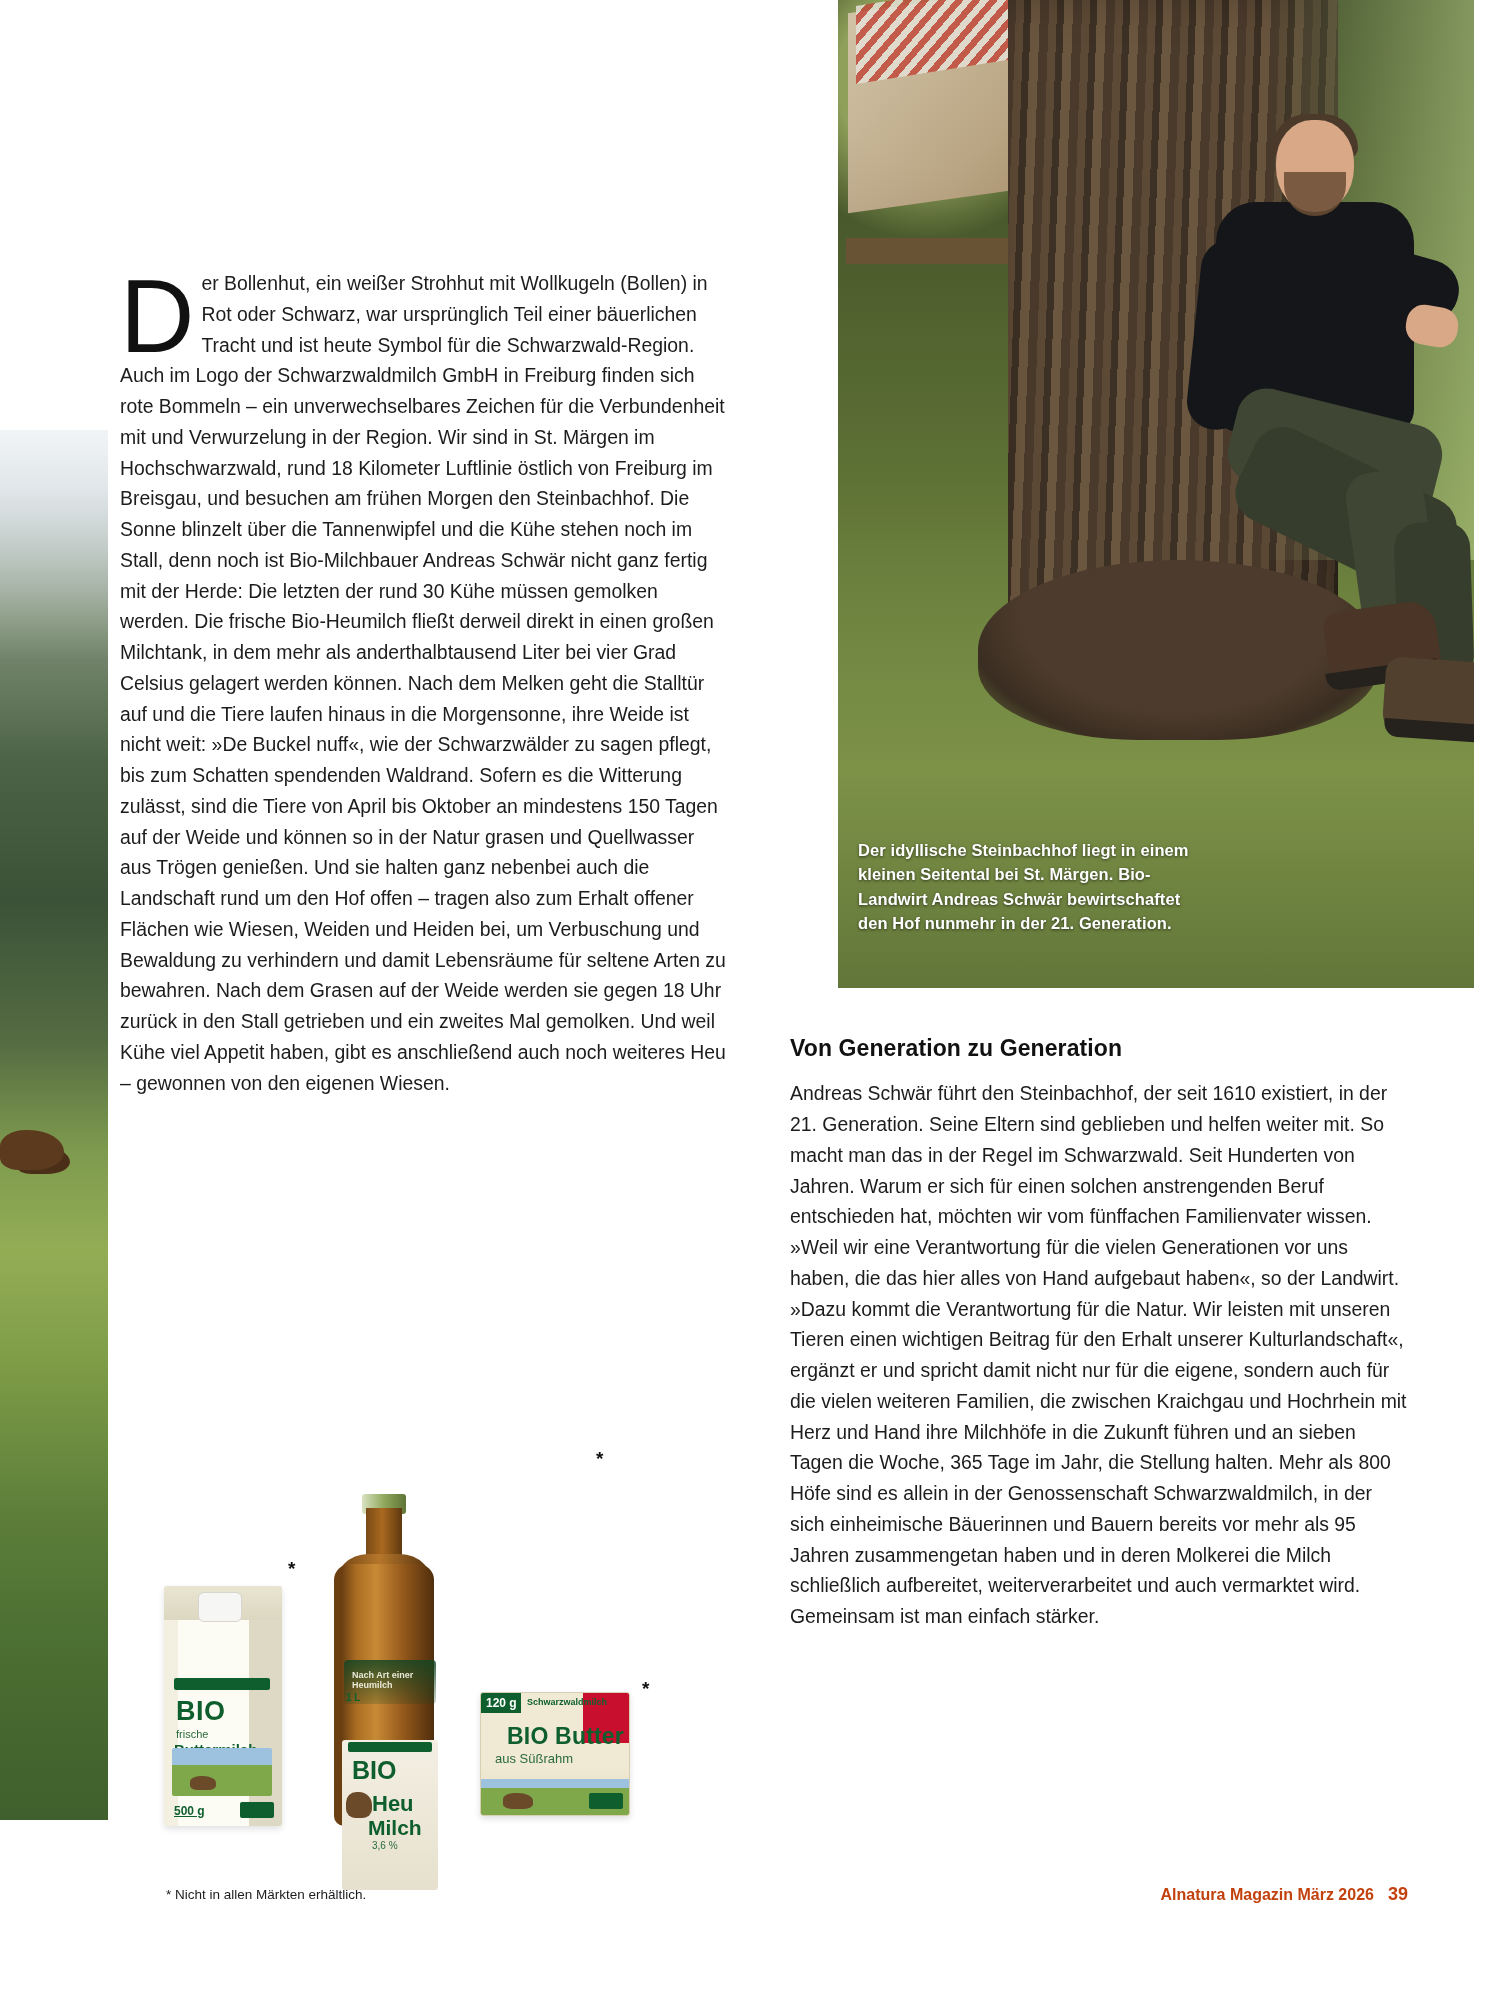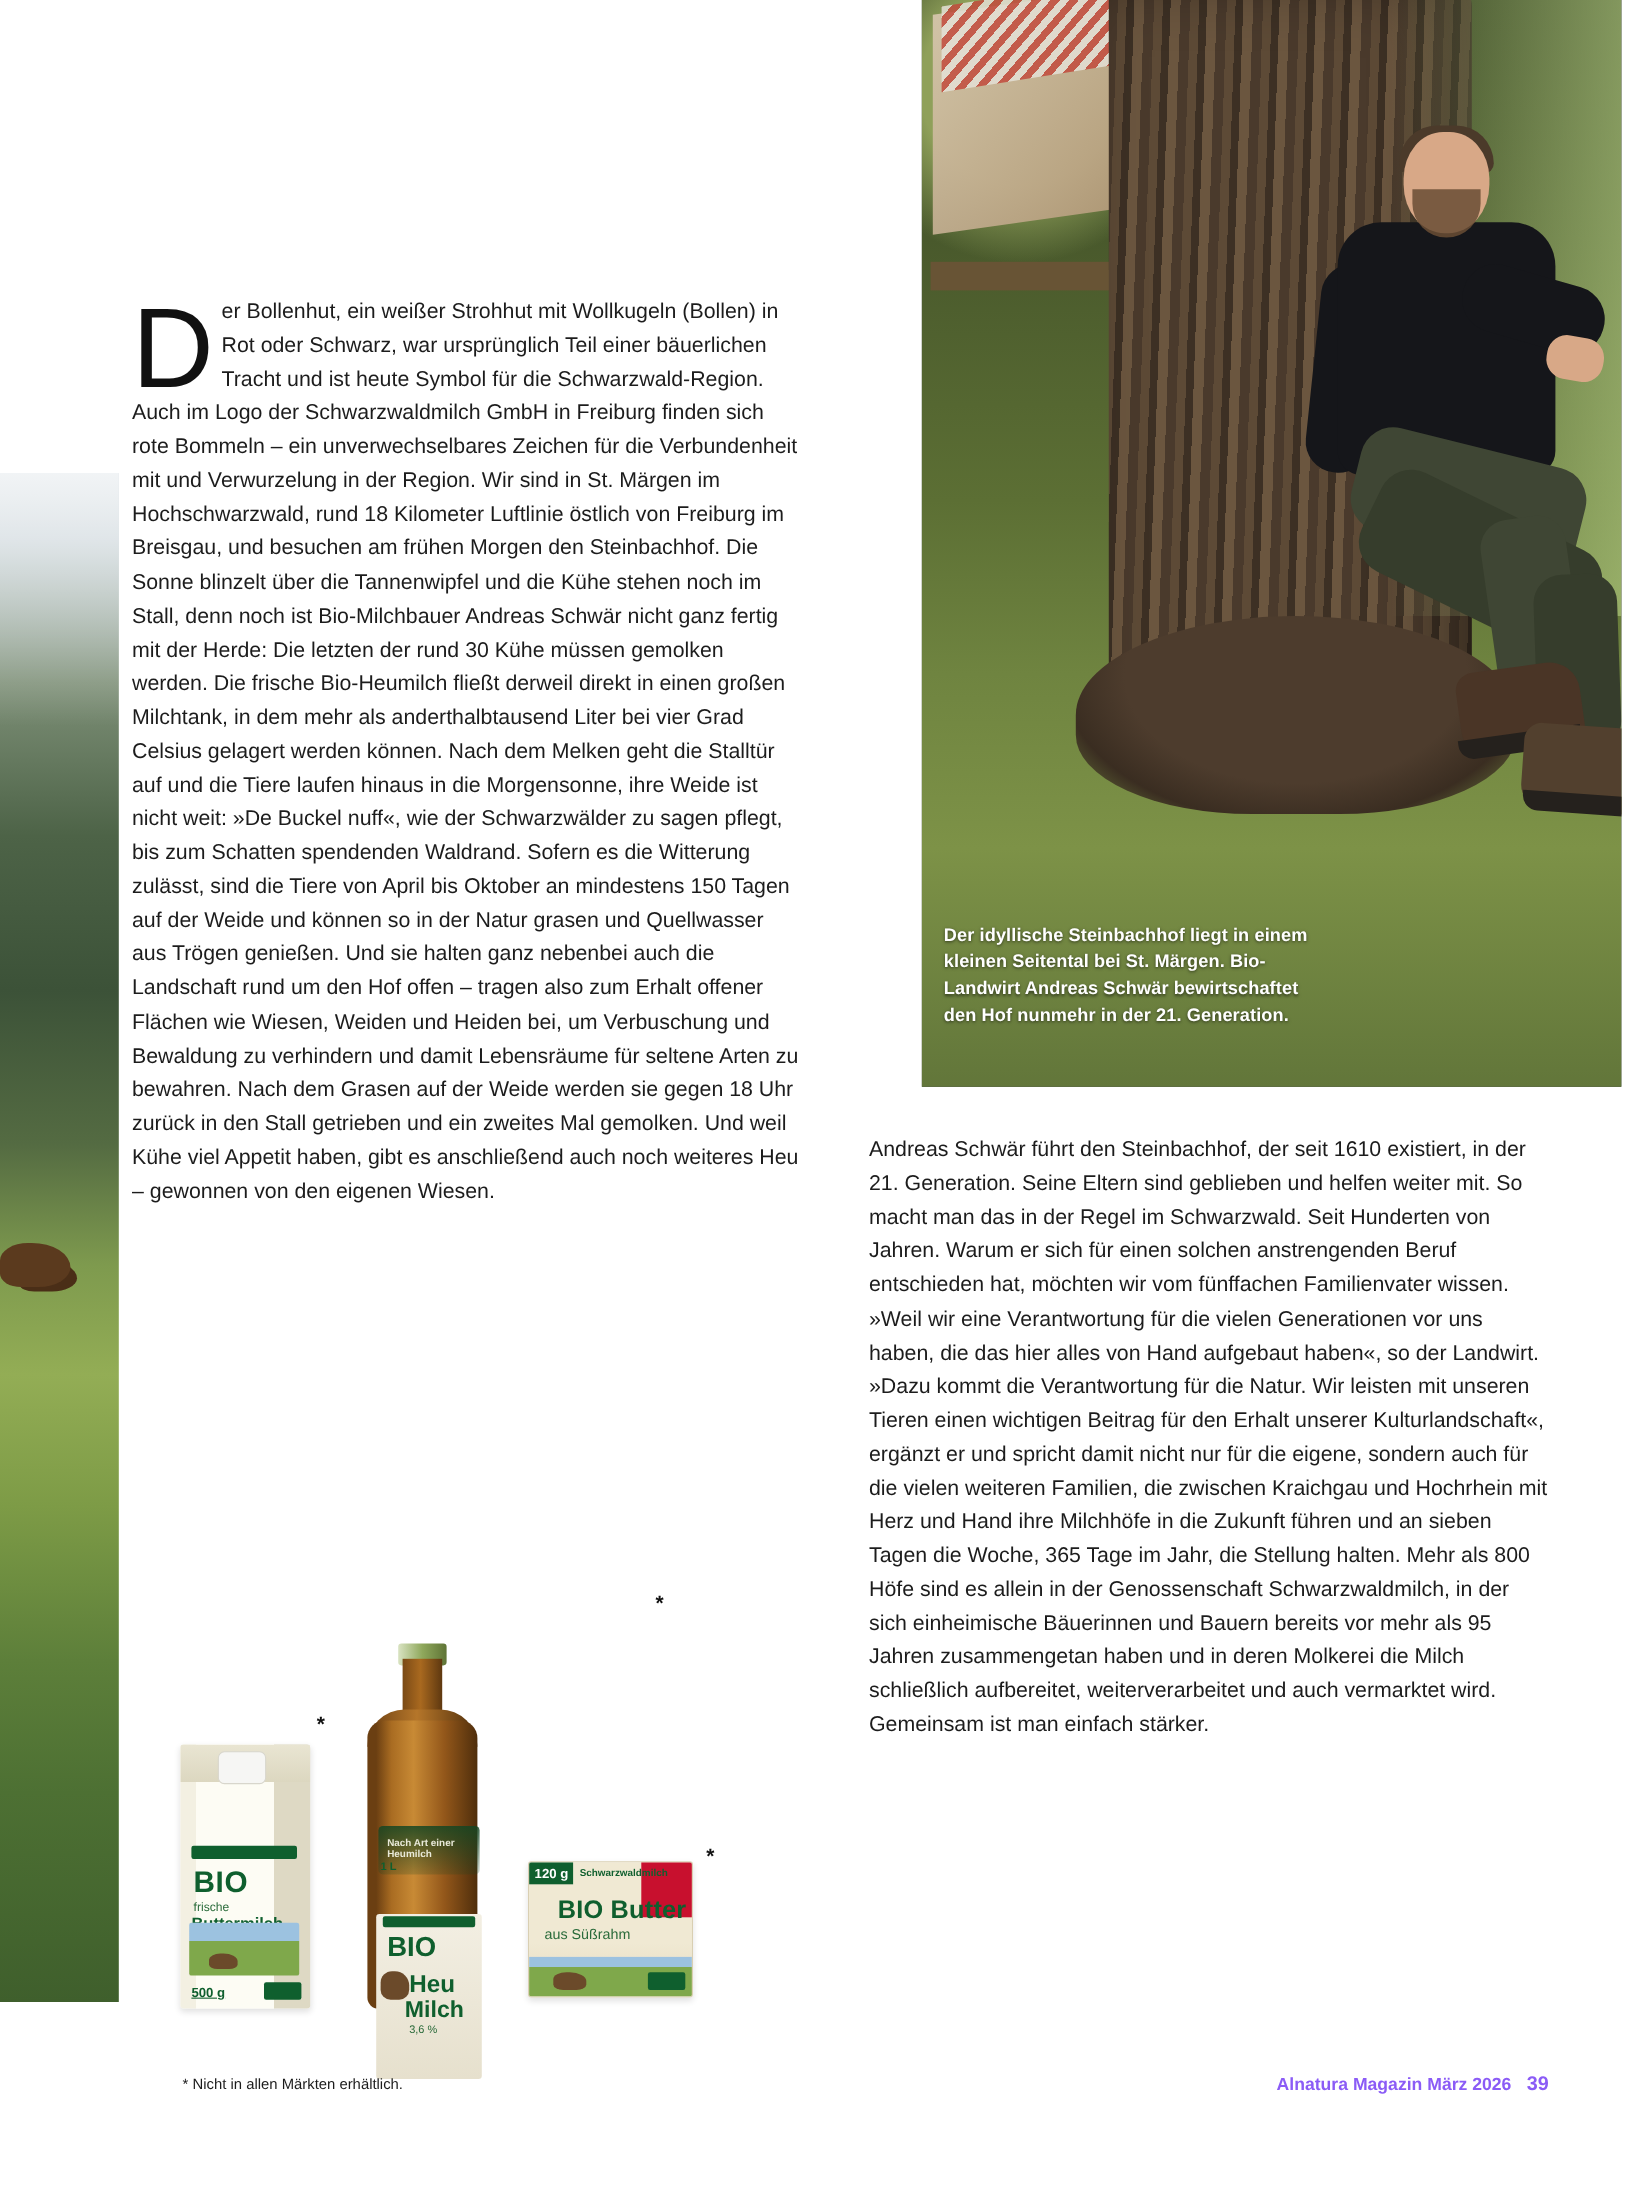--- a/index.html
+++ b/index.html
@@ -373,21 +373,21 @@
     position: absolute;
     left: 166px; top: 1887px;
     font-size: 13.5px;
     color: #1c1c1c;
   }
   .folio {
     position: absolute;
     right: 94px; top: 1884px;
     font-size: 16px;
     font-weight: bold;
-    color: #8b5cf6;
+    color: #c2410c;
   }
   .folio .pg { margin-left: 14px; font-size: 18px; }
 </style>
 </head>
 <body>
 
 <div class="left-strip">
   <div class="sky-haze"></div>
   <div class="cow"></div>
 </div>
@@ -419,20 +419,21 @@
   </div>
 </div>
 
 <div class="hero-caption">Der idyllische Steinbachhof liegt in einem kleinen Seitental bei St. Märgen. Bio-Landwirt Andreas Schwär bewirtschaftet den Hof nunmehr in der 21. Generation.</div>
 
 <div class="col-left">
   <p class="dropcap-para"><span class="dropcap">D</span><span>er Bollenhut, ein weißer Strohhut mit Wollkugeln (Bollen) in Rot oder Schwarz, war ursprünglich Teil einer bäuerlichen Tracht und ist heute Symbol für die Schwarzwald-Region. Auch im Logo der Schwarzwaldmilch GmbH in Freiburg finden sich rote Bommeln – ein unverwechselbares Zeichen für die Verbundenheit mit und Verwurzelung in der Region. Wir sind in St. Märgen im Hochschwarzwald, rund 18 Kilometer Luftlinie östlich von Freiburg im Breisgau, und besuchen am frühen Morgen den Steinbachhof. Die Sonne blinzelt über die Tannenwipfel und die Kühe stehen noch im Stall, denn noch ist Bio-Milchbauer Andreas Schwär nicht ganz fertig mit der Herde: Die letzten der rund 30 Kühe müssen gemolken werden. Die frische Bio-Heumilch fließt derweil direkt in einen großen Milchtank, in dem mehr als anderthalbtausend Liter bei vier Grad Celsius gelagert werden können. Nach dem Melken geht die Stalltür auf und die Tiere laufen hinaus in die Morgensonne, ihre Weide ist nicht weit: »De Buckel nuff«, wie der Schwarzwälder zu sagen pflegt, bis zum Schatten spendenden Waldrand. Sofern es die Witterung zulässt, sind die Tiere von April bis Oktober an mindestens 150 Tagen auf der Weide und können so in der Natur grasen und Quellwasser aus Trögen genießen. Und sie halten ganz nebenbei auch die Landschaft rund um den Hof offen – tragen also zum Erhalt offener Flächen wie Wiesen, Weiden und Heiden bei, um Verbuschung und Bewaldung zu verhindern und damit Lebensräume für seltene Arten zu bewahren. Nach dem Grasen auf der Weide werden sie gegen 18 Uhr zurück in den Stall getrieben und ein zweites Mal gemolken. Und weil Kühe viel Appetit haben, gibt es anschließend auch noch weiteres Heu – gewonnen von den eigenen Wiesen.</span></p>
 </div>
 
 <div class="col-right">
+  <h2 class="section-head">Von Generation zu Generation</h2>
   <p>Andreas Schwär führt den Steinbachhof, der seit 1610 existiert, in der 21. Generation. Seine Eltern sind geblieben und helfen weiter mit. So macht man das in der Regel im Schwarzwald. Seit Hunderten von Jahren. Warum er sich für einen solchen anstrengenden Beruf entschieden hat, möchten wir vom fünffachen Familienvater wissen. »Weil wir eine Verantwortung für die vielen Generationen vor uns haben, die das hier alles von Hand aufgebaut haben«, so der Landwirt. »Dazu kommt die Verantwortung für die Natur. Wir leisten mit unseren Tieren einen wichtigen Beitrag für den Erhalt unserer Kulturlandschaft«, ergänzt er und spricht damit nicht nur für die eigene, sondern auch für die vielen weiteren Familien, die zwischen Kraichgau und Hochrhein mit Herz und Hand ihre Milchhöfe in die Zukunft führen und an sieben Tagen die Woche, 365 Tage im Jahr, die Stellung halten. Mehr als 800 Höfe sind es allein in der Genossenschaft Schwarzwaldmilch, in der sich einheimische Bäuerinnen und Bauern bereits vor mehr als 95 Jahren zusammengetan haben und in deren Molkerei die Milch schließlich aufbereitet, weiterverarbeitet und auch vermarktet wird. Gemeinsam ist man einfach stärker.</p>
 </div>
 
 <div class="products">
 
   <span class="star" style="left:446px; top:8px;">*</span>
   <span class="star" style="left:138px; top:118px;">*</span>
   <span class="star" style="left:492px; top:238px;">*</span>
 
 

